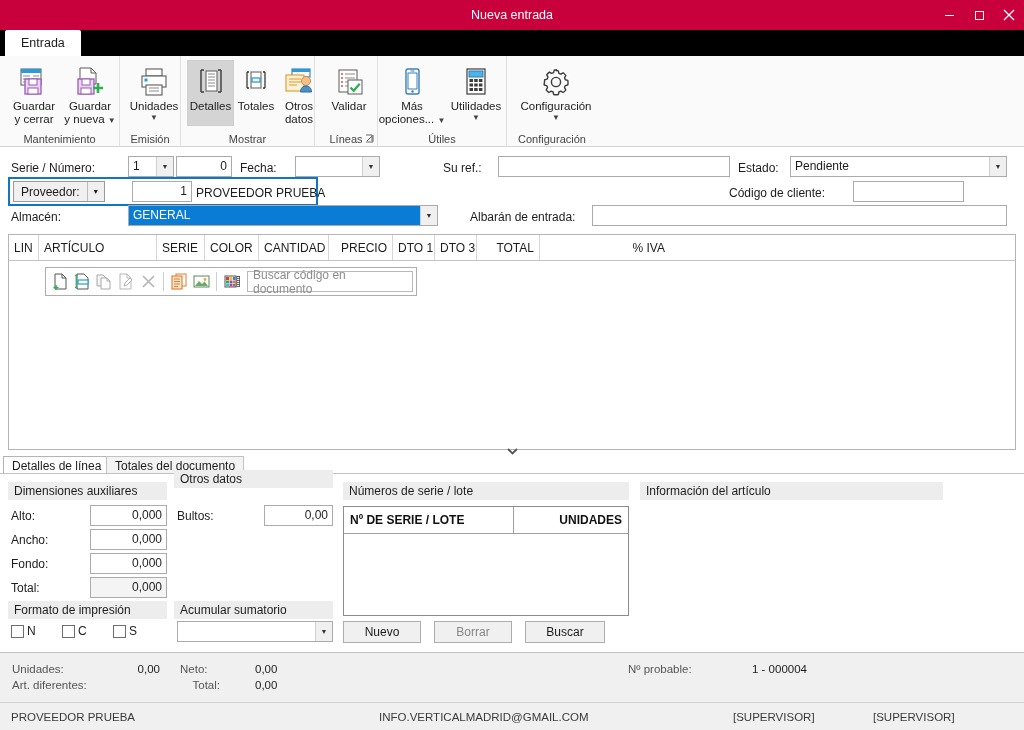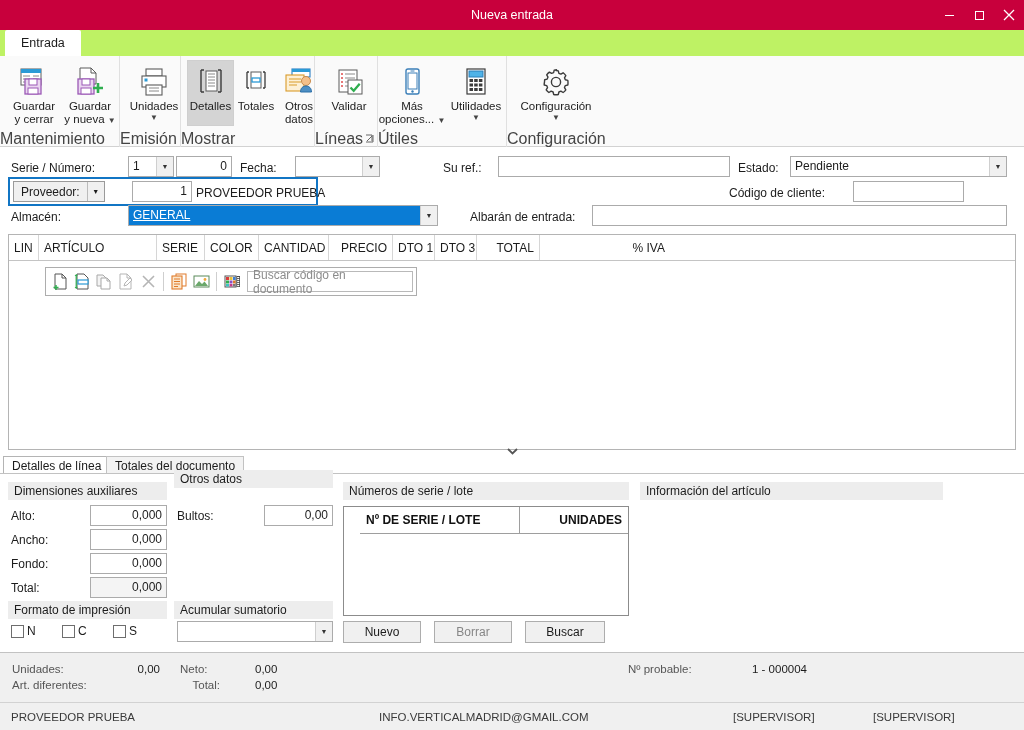--- a/index.html
+++ b/index.html
@@ -25,39 +25,39 @@
   }
   .winbtns { position: absolute; right: 0; top: 0; height: 30px; display: flex; }
   .winbtn {
     width: 30px; height: 30px; display: flex; align-items: center; justify-content: center;
     color: #fff; font-size: 13px; cursor: default;
   }
 
   
   .tabstrip {
     position: absolute; top: 30px; left: 0; width: 1024px; height: 26px;
-    background: #bef264;
+    background: #000000;
   }
   .rtab {
     position: absolute; left: 5px; top: 0; height: 26px; padding: 0 16px;
     background: #fff; color: #1c1c1c; font-size: 12.5px;
     display: flex; align-items: center; border-radius: 2px 2px 0 0;
   }
 
   
   .ribbon {
     position: absolute; top: 56px; left: 0; width: 1024px; height: 91px;
     background: #FAFAFA; border-bottom: 1px solid #D2D2D2;
     display: flex; align-items: stretch;
   }
   .rgroup { position: relative; display: flex; flex-direction: column; height: 91px; }
   .rgroup + .rgroup { border-left: 1px solid #E0E0E0; }
   .rgroup .gitems { flex: 1; display: flex; align-items: flex-start; padding: 4px 6px 0 6px; }
   .rgroup .glabel {
-    height: 16px; line-height: 16px; font-size: 16px; color: #444;
+    height: 16px; line-height: 16px; text-align: center; font-size: 11px; color: #444;
     padding-bottom: 2px;
   }
   .rbtn {
     width: 56px; min-height: 66px; display: flex; flex-direction: column;
     align-items: center; padding-top: 4px; cursor: default; border: 1px solid transparent;
   }
   .rbtn.active { background: #D4D4D4; border-color: #CFCFCF; }
   .rbtn .ico { height: 34px; display: flex; align-items: center; justify-content: center; }
   .rbtn .lbl {
     font-size: 11.5px; color: #1c1c1c; text-align: center; line-height: 13px; margin-top: 1px;
@@ -76,21 +76,21 @@
   .fld.num { text-align: right; }
   .combo {
     position: absolute; background: #fff; border: 1px solid #ABABAB; height: 21px;
     display: flex; align-items: center;
   }
   .combo .ctxt { flex: 1; padding: 0 4px; font-size: 12px; color: #1c1c1c; line-height: 19px; white-space: nowrap; overflow: hidden; }
   .combo .cbtn {
     width: 17px; height: 19px; background: #F0F0F0; border-left: 1px solid #CFCFCF;
     display: flex; align-items: center; justify-content: center; font-size: 7px; color: #333;
   }
-  .combo.sel .ctxt { background: #0A7CD5; color: #fff; text-decoration: underline; }
+  .combo.sel .ctxt { background: #0A7CD5; color: #fff; }
   .focusbox {
     position: absolute; border: 2px solid #1175C4; background: transparent;
   }
   .btnsm {
     position: absolute; background: #F0F0F0; border: 1px solid #9A9A9A; height: 21px;
     display: flex; align-items: center; font-size: 12px; color: #1c1c1c;
   }
   .btnsm .bt { padding: 0 7px; }
   .btnsm .bcar { width: 17px; height: 19px; border-left: 1px solid #BBB; display: flex; align-items: center; justify-content: center; font-size: 7px; }
 
@@ -140,21 +140,21 @@
   }
   .chk { position: absolute; display: flex; align-items: center; font-size: 12px; }
   .chk .box { width: 13px; height: 13px; border: 1px solid #6E6E6E; background: #fff; margin-right: 3px; }
   .btn {
     position: absolute; background: #F0F0F0; border: 1px solid #ADADAD; height: 22px;
     display: flex; align-items: center; justify-content: center; font-size: 12px; color: #1c1c1c;
   }
   .btn.dis { color: #868686; }
 
   .sngrid { position: absolute; border: 1px solid #8C8C8C; background: #fff; }
-  .snhead { display: flex; height: 27px; border-bottom: 1px solid #9E9E9E; margin-left: 16px; }
+  .snhead { display: flex; height: 27px; border-bottom: 1px solid #9E9E9E; }
   .snh {
     display: flex; align-items: center; font-size: 12px; font-weight: bold; color: #111;
     padding: 0 6px; height: 26px;
   }
 
   
   .statusarea {
     position: absolute; left: 0; top: 652px; width: 1024px; height: 78px;
     background: #F0F0F0; border-top: 1px solid #C2C2C2;
   }

